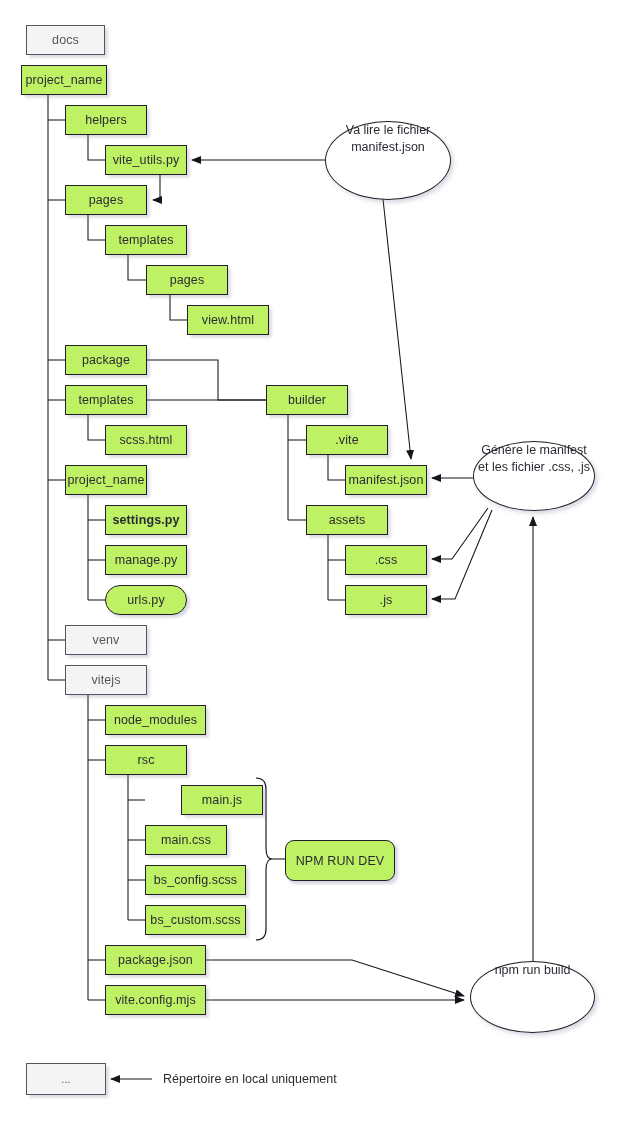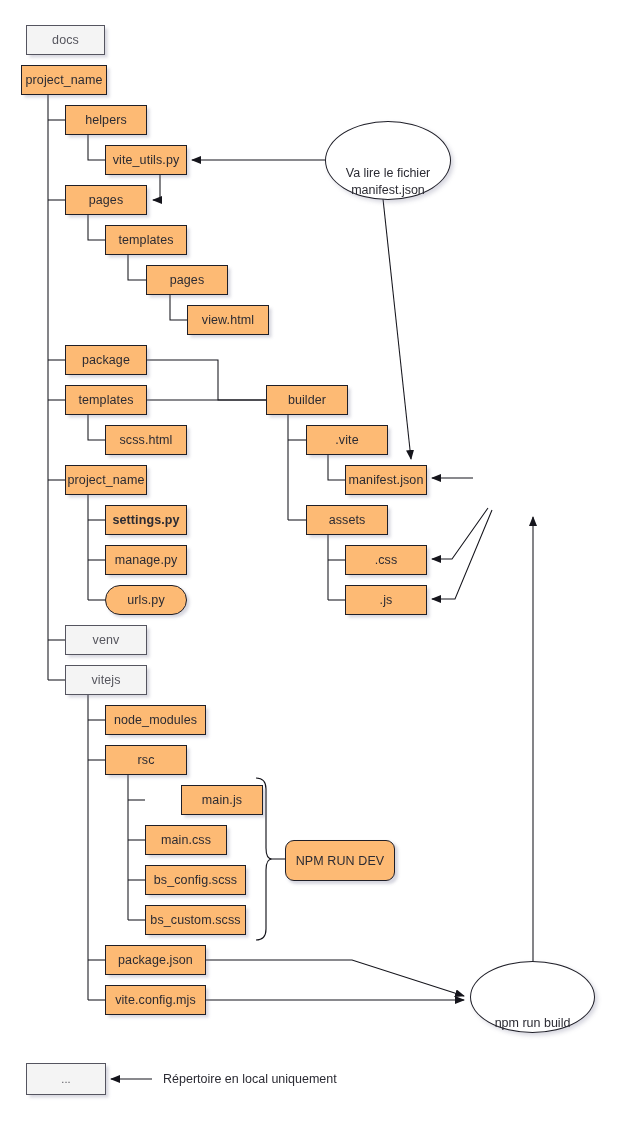--- a/index.html
+++ b/index.html
@@ -1,27 +1,27 @@
 <!DOCTYPE html>
 <html><head>
 <meta charset="utf-8">
 <style>
   html,body{margin:0;padding:0;background:#ffffff;}
   body{width:627px;height:1127px;position:relative;overflow:hidden;
        font-family:"Liberation Sans","DejaVu Sans",sans-serif;}
   #canvas{position:absolute;left:0;top:0;width:627px;height:1127px;}
   #svglayer{position:absolute;left:0;top:0;width:627px;height:1127px;}
   .node{position:absolute;box-sizing:border-box;border:1px solid #1f1f28;
-        background:#fdba74;display:flex;align-items:center;justify-content:center;
+        background:#bef264;display:flex;align-items:center;justify-content:center;
         font-size:12.5px;color:#2b2b33;letter-spacing:.1px;
         box-shadow:2.5px 2.5px 3px rgba(120,120,150,.30);}
   .node.dim{background:#f4f4f4;border-color:#555560;color:#56565e;}
   .node.rounded{border-radius:9px;}
   .ellipse{position:absolute;box-sizing:border-box;border:1.1px solid #1f1f28;
-        background:#ffffff;border-radius:50%;display:flex;align-items:flex-end;
+        background:#ffffff;border-radius:50%;display:flex;align-items:flex-start;
         justify-content:center;text-align:center;font-size:12.5px;color:#2b2b33;
         line-height:1.35;box-shadow:2.5px 2.5px 4px rgba(120,120,150,.30);}
   .plaintext{position:absolute;font-size:12.5px;color:#2b2b33;white-space:nowrap;}
   .elbl{padding:0 2px;}
 </style>
 </head>
 <body>
 
 <div id="canvas">
 
@@ -139,19 +139,22 @@
   <div class="node" style="left:306px;top:505px;width:82px;height:30px;">assets</div>
   <div class="node" style="left:345px;top:545px;width:82px;height:30px;">.css</div>
   <div class="node" style="left:345px;top:585px;width:82px;height:30px;">.js</div>
 
   <div class="node rounded" style="left:285px;top:840px;width:110px;height:41px;">NPM RUN DEV</div>
   <div class="node dim" style="left:26px;top:1063px;width:80px;height:32px;font-size:11px;">...</div>
 
   <div class="ellipse" style="left:325px;top:121px;width:126px;height:79px;">
     <span class="elbl">Va lire le fichier manifest.json</span>
   </div>
+  <div class="ellipse" style="left:473px;top:441px;width:122px;height:70px;">
+    <span class="elbl">Génère le manifest et les fichier .css, .js</span>
+  </div>
   <div class="ellipse" style="left:470px;top:961px;width:125px;height:72px;">
     <span class="elbl">npm run build</span>
   </div>
 
   <div class="plaintext" style="left:163px;top:1072px;">Répertoire en local uniquement</div>
 
 </div>
 
 </body></html>

